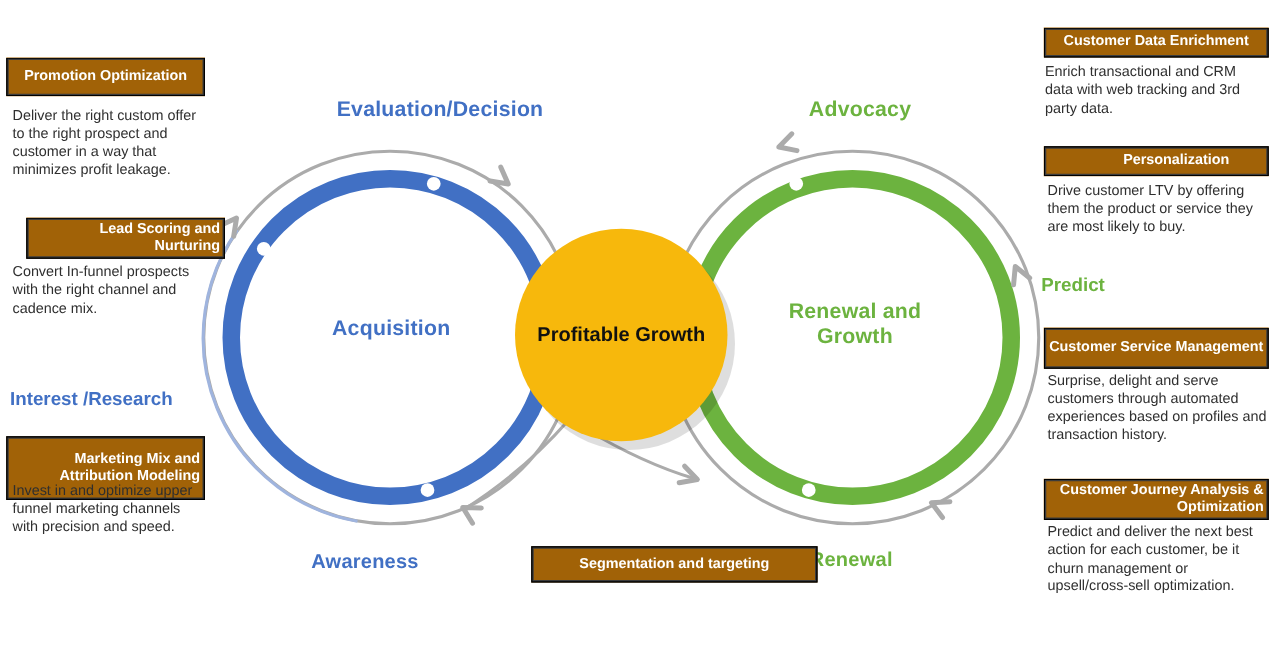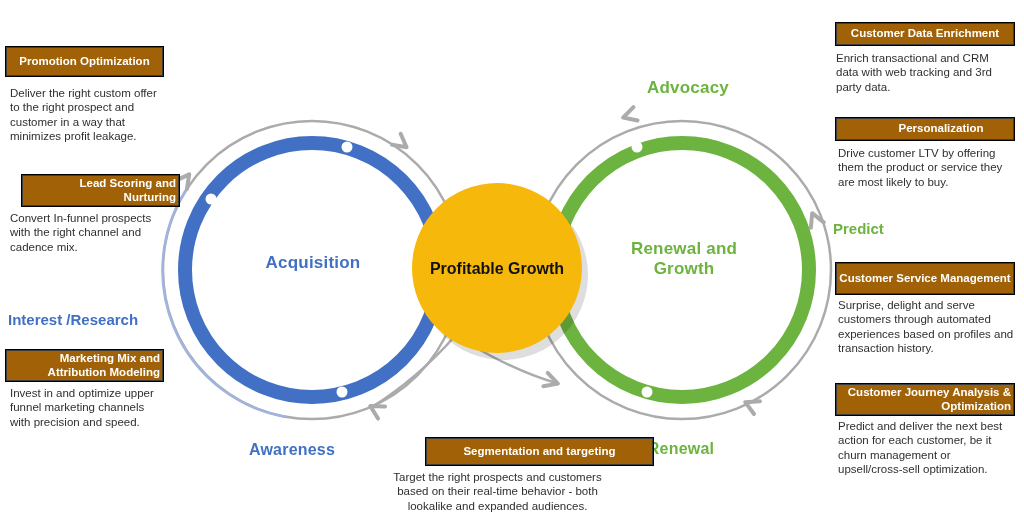--- a/index.html
+++ b/index.html
@@ -64,20 +64,21 @@
       <path d="M-11,-7 L2,0 L-11,7" transform="translate(188,176) rotate(-53)"></path>
       <path d="M-11,-7 L2,0 L-11,7" transform="translate(405,146) rotate(38)"></path>
       <path d="M-11,-7 L2,0 L-11,7" transform="translate(625,117) rotate(163)"></path>
       <path d="M-11,-7 L2,0 L-11,7" transform="translate(813,215) rotate(-113)"></path>
       <path d="M-11,-7 L2,0 L-11,7" transform="translate(747,403) rotate(205)"></path>
       <path d="M-11,-7 L2,0 L-11,7" transform="translate(372,407) rotate(210)"></path>
       <path d="M-11,-7 L2,0 L-11,7" transform="translate(556,383) rotate(18)"></path>
     </g>
   </svg>
 
+  <div class="abs ctr stage-label blue-t" style="left:352px;top:78px;">Evaluation/Decision</div>
 
   <div class="abs ctr stage-label green-t" style="left:688px;top:78px;">Advocacy</div>
 
   <div class="abs ctr stage-label blue-t" style="left:313px;top:253px;">Acquisition</div>
 
   <div class="abs ctr stage-label wrap green-t" style="left:684px;top:239px;width:140px;">Renewal and Growth</div>
 
   <div class="abs ctr center-label" style="left:497px;top:260px;">Profitable Growth</div>
 
   <div class="abs side-label blue-t" style="left:8px;top:283px;margin-top:28px;">Interest /Research</div>
@@ -87,31 +88,30 @@
   <div class="abs ctr stage-label blue-t" style="left:292px;top:441px;font-size:16px;">Awareness</div>
 
   <div class="abs ctr stage-label green-t" style="left:681px;top:440px;font-size:16px;">Renewal</div>
 
   <div class="abs callout-box" style="left:5px;top:46px;width:159px;height:31px;">Promotion Optimization</div>
   <div class="abs callout-desc" style="left:10px;top:86px;width:152px;">Deliver the right custom offer to the right prospect and customer in a way that minimizes profit leakage.</div>
 
   <div class="abs callout-box" style="left:21px;top:174px;width:159px;height:33px;">Lead Scoring and Nurturing</div>
   <div class="abs callout-desc" style="left:10px;top:211px;width:152px;">Convert In-funnel prospects with the right channel and cadence mix.</div>
 
-  <div class="abs callout-box" style="left:5px;top:349px;width:159px;height:33px;padding-left:28px;">Marketing Mix and Attribution Modeling</div>
+  <div class="abs callout-box" style="left:5px;top:349px;width:159px;height:51px;padding-left:28px;">Marketing Mix and Attribution Modeling</div>
   <div class="abs callout-desc" style="left:10px;top:386px;width:152px;">Invest in and optimize upper funnel marketing channels with precision and speed.</div>
 
   <div class="abs callout-box" style="left:835px;top:22px;width:180px;height:24px;">Customer Data Enrichment</div>
   <div class="abs callout-desc" style="left:836px;top:51px;width:178px;">Enrich transactional and CRM data with web tracking and 3rd party data.</div>
 
   <div class="abs callout-box" style="left:835px;top:117px;width:180px;height:24px;padding-left:36px;">Personalization</div>
   <div class="abs callout-desc" style="left:838px;top:146px;width:178px;">Drive customer LTV by offering them the product or service they are most likely to buy.</div>
 
   <div class="abs callout-box" style="left:835px;top:262px;width:180px;height:33px;">Customer Service Management</div>
   <div class="abs callout-box" style="left:835px;top:383px;width:180px;height:33px;">Customer Journey Analysis &amp; Optimization</div>
 
   <div class="abs callout-desc" style="left:838px;top:298px;width:178px;">Surprise, delight and serve customers through automated experiences based on profiles and transaction history.</div>
   <div class="abs callout-desc" style="left:838px;top:419px;width:178px;">Predict and deliver the next best action for each customer, be it churn management or upsell/cross-sell optimization.</div>
 
   <div class="abs callout-box" style="left:383px;top:437px;width:229px;height:29px;margin-left:42px;">Segmentation and targeting</div>
-  <div class="abs callout-desc bottom-desc" style="left:390px;top:470px;width:215px;">Target the right prospects and customers based on their real-time behavior - both lookalike and expanded audiences.</div>
 
 </div>
 
 </body></html>

